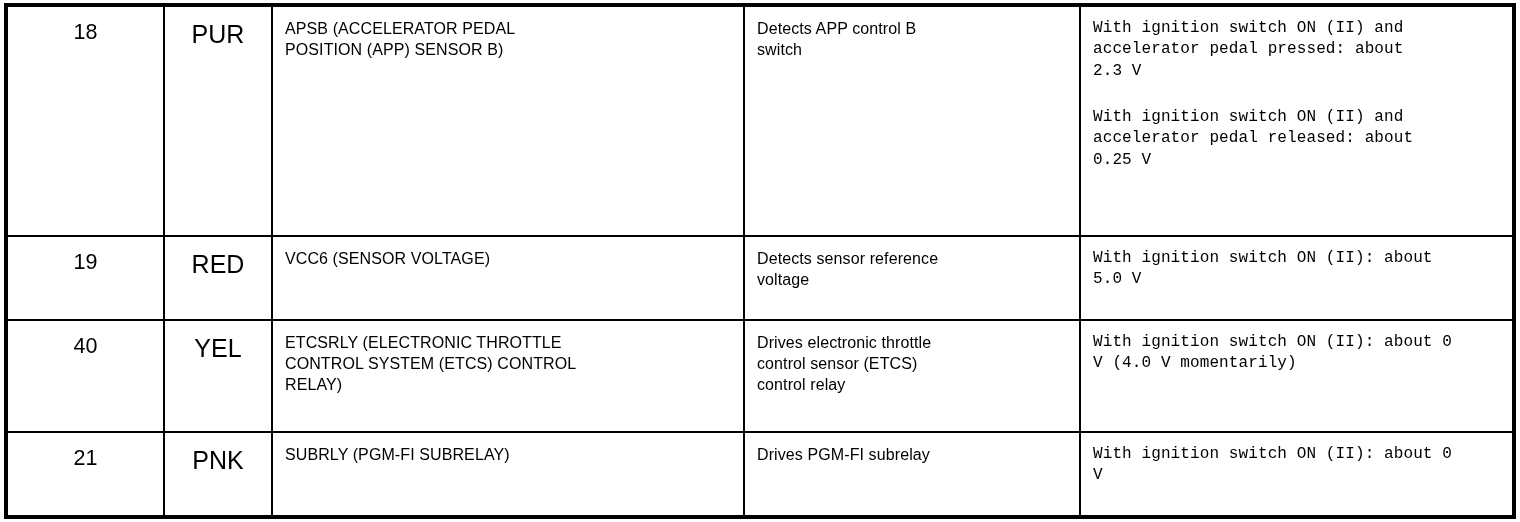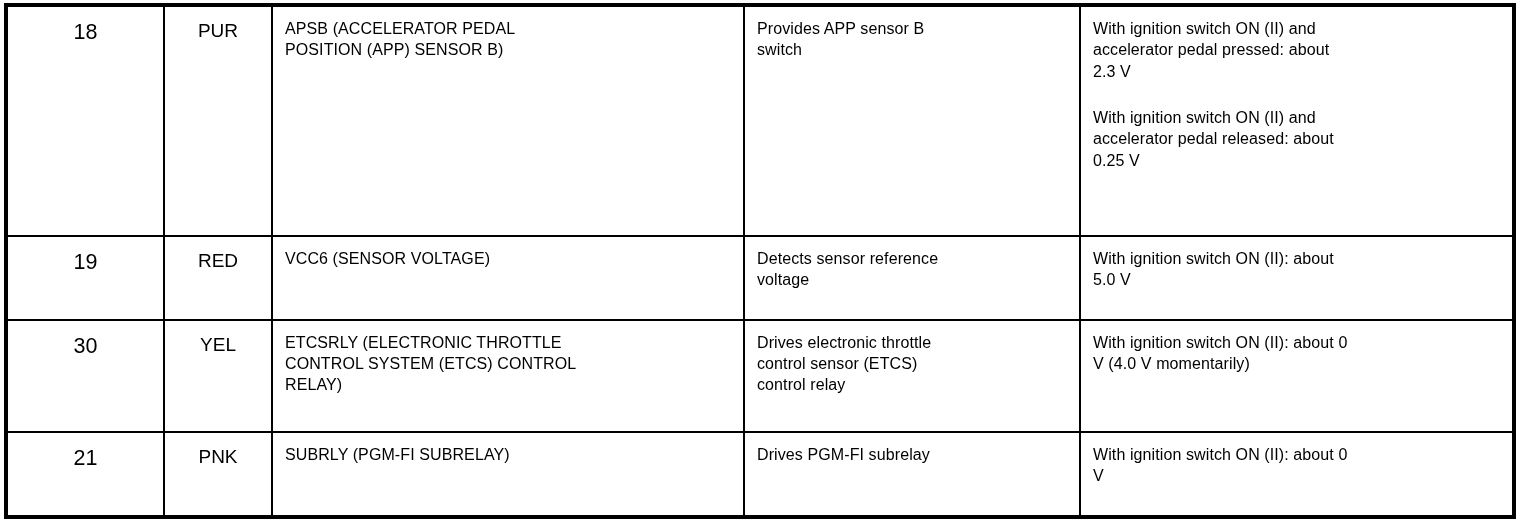--- a/index.html
+++ b/index.html
@@ -59,29 +59,29 @@
   .cell-num {
     text-align: center;
     padding: 11px 4px 8px 4px;
     font-size: 21.5px;
     line-height: 1.335;
   }
 
   .cell-wire {
     text-align: center;
     padding: 11px 4px 8px 4px;
-    font-size: 19px;
+    font-size: 25px;
     line-height: 1.335;
   }
 
   .sig-line { display: block; white-space: nowrap; }
   .desc-line { display: block; white-space: nowrap; }
   .meas-line { display: block; white-space: nowrap; }
 
-  .meas-block { display: block; }
+  .meas-block { display: block; font-family: Liberation Mono, monospace; }
   .meas-block + .meas-block { margin-top: 25px; }
 </style>
 </head>
 <body>
 
 <div class="sheet">
 
   <table class="terminal-table">
     <colgroup>
       <col class="c-terminal">
@@ -100,21 +100,21 @@
           <div class="cell-wire">PUR</div>
         </td>
         <td>
           <div class="cell-pad">
             <span class="sig-line">APSB (ACCELERATOR PEDAL</span>
             <span class="sig-line">POSITION (APP) SENSOR B)</span>
           </div>
         </td>
         <td>
           <div class="cell-pad">
-            <span class="desc-line">Provides APP sensor B</span>
+            <span class="desc-line">Detects APP control B</span>
             <span class="desc-line">switch</span>
           </div>
         </td>
         <td>
           <div class="cell-pad">
             <span class="meas-block">
               <span class="meas-line">With ignition switch ON (II) and</span>
               <span class="meas-line">accelerator pedal pressed: about</span>
               <span class="meas-line">2.3 V</span>
             </span>
@@ -150,21 +150,21 @@
             <span class="meas-block">
               <span class="meas-line">With ignition switch ON (II): about</span>
               <span class="meas-line">5.0 V</span>
             </span>
           </div>
         </td>
       </tr>
 
       <tr>
         <td>
-          <div class="cell-num">30</div>
+          <div class="cell-num">40</div>
         </td>
         <td>
           <div class="cell-wire">YEL</div>
         </td>
         <td>
           <div class="cell-pad">
             <span class="sig-line">ETCSRLY (ELECTRONIC THROTTLE</span>
             <span class="sig-line">CONTROL SYSTEM (ETCS) CONTROL</span>
             <span class="sig-line">RELAY)</span>
           </div>

